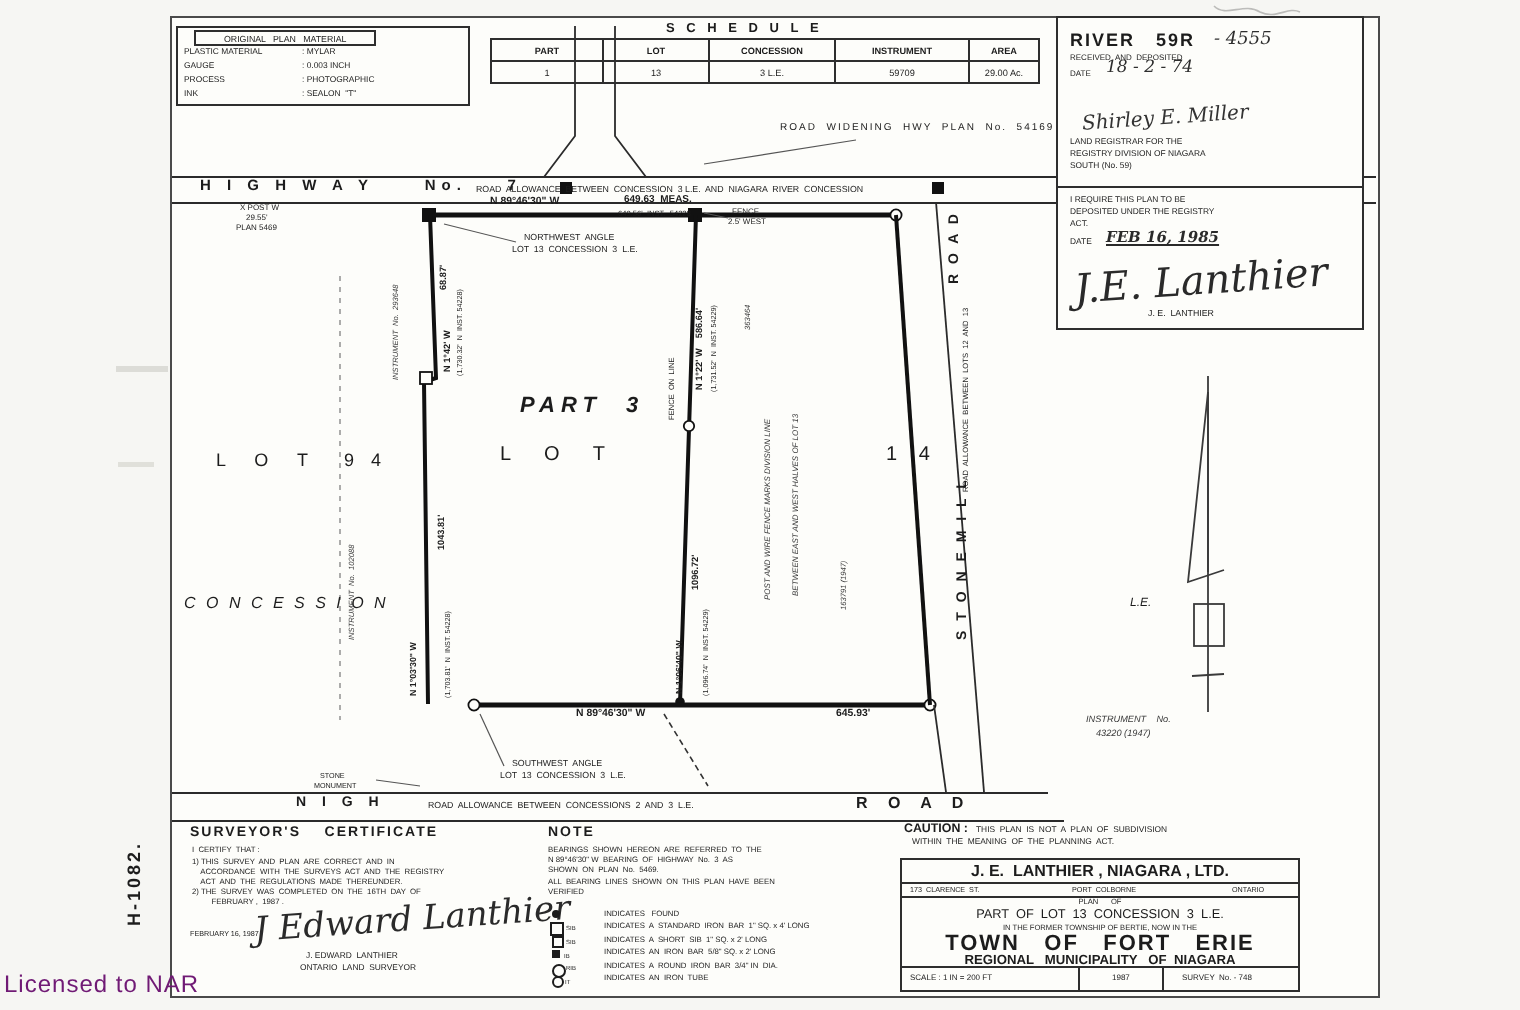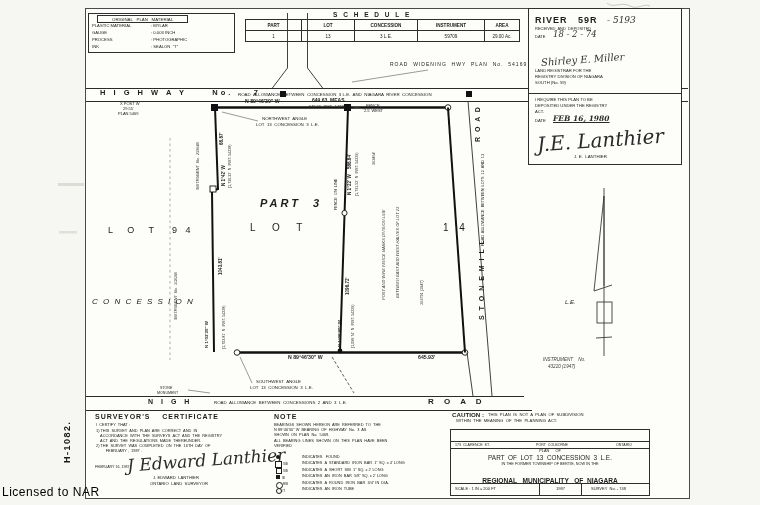--- a/index.html
+++ b/index.html
@@ -13,21 +13,21 @@
   .sheet{position:absolute;left:85px;top:8px;width:603px;height:489px;background:#fdfdfa;border:1px solid #4a4a4a;}
   .box{position:absolute;border:1px solid #2e2e2e;background:#fdfdfa;}
   .hand{font-family:"DejaVu Serif",serif;font-style:italic;}
   .sig{font-family:"DejaVu Serif",serif;font-style:italic;transform:rotate(-4deg);}
   table.sched{border-collapse:collapse;width:100%;height:100%;}
   table.sched td{border:1px solid #2e2e2e;text-align:center;padding:0;font-size:4.6px;}
   .legend-sq{display:inline-block;width:5px;height:5px;border:1px solid #1c1c1c;background:#fdfdfa;}
   .legend-circle{display:inline-block;width:5px;height:5px;border:1px solid #1c1c1c;border-radius:50%;background:#fdfdfa;}
   .legend-dot{display:inline-block;width:4px;height:4px;border-radius:50%;background:#1c1c1c;}
   .legend-fsq{display:inline-block;width:4px;height:4px;background:#1c1c1c;}
-  .wm{position:absolute;left:2px;top:485px;font-size:12px;color:#000000;letter-spacing:0.5px;}
+  .wm{position:absolute;left:2px;top:485px;font-size:12px;color:#701a75;letter-spacing:0.5px;}
 </style>
 </head>
 <body>
 
 <div id="canvas">
 
   <div class="sheet"></div>
 
   <svg class="abs" width="760" height="505" style="left:0;top:0;" xmlns="http://www.w3.org/2000/svg">
 
@@ -121,34 +121,34 @@
         <td>3  L.E.</td>
         <td>59709</td>
         <td>29.00  Ac.</td>
       </tr>
     </tbody>
       </table>
   </div>
 
   <div class="box" style="left:528px;top:8px;width:152px;height:155px;">
     <div class="lbl b" style="left:6px;top:6px;font-size:9px;letter-spacing:1px;">RIVER   59R</div>
-    <div class="lbl hand" style="left:78px;top:6px;font-size:9px;color:#2e2e2e;">- 5193</div>
+    <div class="lbl hand" style="left:78px;top:6px;font-size:9px;color:#2e2e2e;">- 4555</div>
     <div class="lbl" style="left:6px;top:18px;font-size:4px;">RECEIVED  AND  DEPOSITED</div>
     <div class="lbl" style="left:6px;top:26px;font-size:4px;">DATE</div>
     <div class="lbl hand" style="left:24px;top:21px;font-size:8.5px;color:#2e2e2e;">18 - 2 - 74</div>
     <div class="lbl sig" style="left:12px;top:45px;font-size:10px;color:#333;">Shirley E. Miller</div>
     <div class="lbl" style="left:6px;top:60px;font-size:4.2px;">LAND REGISTRAR FOR THE</div>
     <div class="lbl" style="left:6px;top:66px;font-size:4.2px;">REGISTRY DIVISION OF NIAGARA</div>
     <div class="lbl" style="left:6px;top:72px;font-size:4.2px;">SOUTH (No. 59)</div>
     <div class="abs" style="left:0;top:84px;width:152px;border-top:1px solid #2e2e2e;"></div>
     <div class="lbl" style="left:6px;top:89px;font-size:4.2px;">I REQUIRE THIS PLAN TO BE</div>
     <div class="lbl" style="left:6px;top:95px;font-size:4.2px;">DEPOSITED UNDER THE REGISTRY</div>
     <div class="lbl" style="left:6px;top:101px;font-size:4.2px;">ACT.</div>
     <div class="lbl" style="left:6px;top:110px;font-size:4.2px;">DATE</div>
-    <div class="lbl hand b" style="left:24px;top:106px;font-size:7.5px;color:#2a2a2a;text-decoration:underline;">FEB 16, 1980</div>
+    <div class="lbl hand b" style="left:24px;top:106px;font-size:7.5px;color:#2a2a2a;text-decoration:underline;">FEB 16, 1985</div>
     <div class="lbl sig" style="left:8px;top:120px;font-size:20px;color:#2a2a2a;">J.E. Lanthier</div>
     <div class="lbl" style="left:45px;top:145px;font-size:4.4px;">J. E.  LANTHIER</div>
   </div>
 
   <div class="lbl b" style="left:100px;top:89px;font-size:7.5px;letter-spacing:3px;">H I G H W A Y     No.    7</div>
   <div class="lbl" style="left:238px;top:92px;font-size:4.4px;">ROAD  ALLOWANCE  BETWEEN  CONCESSION  3 L.E.  AND  NIAGARA  RIVER  CONCESSION</div>
   <div class="lbl" style="left:390px;top:62px;font-size:5px;letter-spacing:1px;">ROAD  WIDENING  HWY  PLAN  No.  54169</div>
   <div class="lbl" style="left:120px;top:102px;font-size:4px;">X POST W</div>
   <div class="lbl" style="left:123px;top:107px;font-size:4px;">29.55'</div>
   <div class="lbl" style="left:118px;top:112px;font-size:4px;">PLAN 5469</div>
@@ -244,28 +244,30 @@
     <div class="lbl" style="left:36px;top:74px;font-size:3.9px;">INDICATES  AN  IRON  TUBE</div>
   </div>
 
   <div class="abs" style="left:452px;top:411px;width:230px;height:16px;">
     <div class="lbl b" style="left:0;top:0;font-size:6.2px;">CAUTION :</div>
     <div class="lbl" style="left:36px;top:1.5px;font-size:4.2px;">THIS  PLAN  IS  NOT  A  PLAN  OF  SUBDIVISION</div>
     <div class="lbl" style="left:4px;top:8px;font-size:4.2px;">WITHIN  THE  MEANING  OF  THE  PLANNING  ACT.</div>
   </div>
 
   <div class="box" style="left:450px;top:429px;width:198px;height:54px;border-width:1.4px;">
+    <div class="lbl b" style="left:0;top:1px;width:198px;text-align:center;font-size:8px;">J. E.  LANTHIER , NIAGARA , LTD.</div>
     <div class="abs" style="left:0;top:11px;width:198px;border-top:0.8px solid #2e2e2e;"></div>
     <div class="lbl" style="left:4px;top:12.5px;font-size:3.6px;">173  CLARENCE  ST.</div>
     <div class="lbl" style="left:85px;top:12.5px;font-size:3.6px;">PORT  COLBORNE</div>
     <div class="lbl" style="left:165px;top:12.5px;font-size:3.6px;">ONTARIO</div>
     <div class="abs" style="left:0;top:18px;width:198px;border-top:0.8px solid #2e2e2e;"></div>
     <div class="lbl" style="left:0;top:19px;width:198px;text-align:center;font-size:3.8px;">PLAN      OF</div>
     <div class="lbl" style="left:0;top:24px;width:198px;text-align:center;font-size:6.4px;">PART  OF  LOT  13  CONCESSION  3  L.E.</div>
     <div class="lbl" style="left:0;top:32px;width:198px;text-align:center;font-size:3.8px;">IN THE FORMER TOWNSHIP OF BERTIE, NOW IN THE</div>
+    <div class="lbl b" style="left:0;top:36px;width:198px;text-align:center;font-size:11px;letter-spacing:1px;">TOWN   OF   FORT   ERIE</div>
     <div class="lbl b" style="left:0;top:47px;width:198px;text-align:center;font-size:6.6px;">REGIONAL   MUNICIPALITY   OF  NIAGARA</div>
   </div>
   <div class="box" style="left:450px;top:483px;width:198px;height:11px;">
     <div class="lbl" style="left:4px;top:2.5px;font-size:4px;">SCALE : 1 IN = 200 FT</div>
     <div class="abs" style="left:88px;top:0;height:11px;border-left:0.8px solid #2e2e2e;"></div>
     <div class="lbl" style="left:105px;top:2.5px;font-size:4px;">1987</div>
     <div class="abs" style="left:130px;top:0;height:11px;border-left:0.8px solid #2e2e2e;"></div>
     <div class="lbl" style="left:140px;top:2.5px;font-size:4px;">SURVEY  No. - 748</div>
   </div>
 

